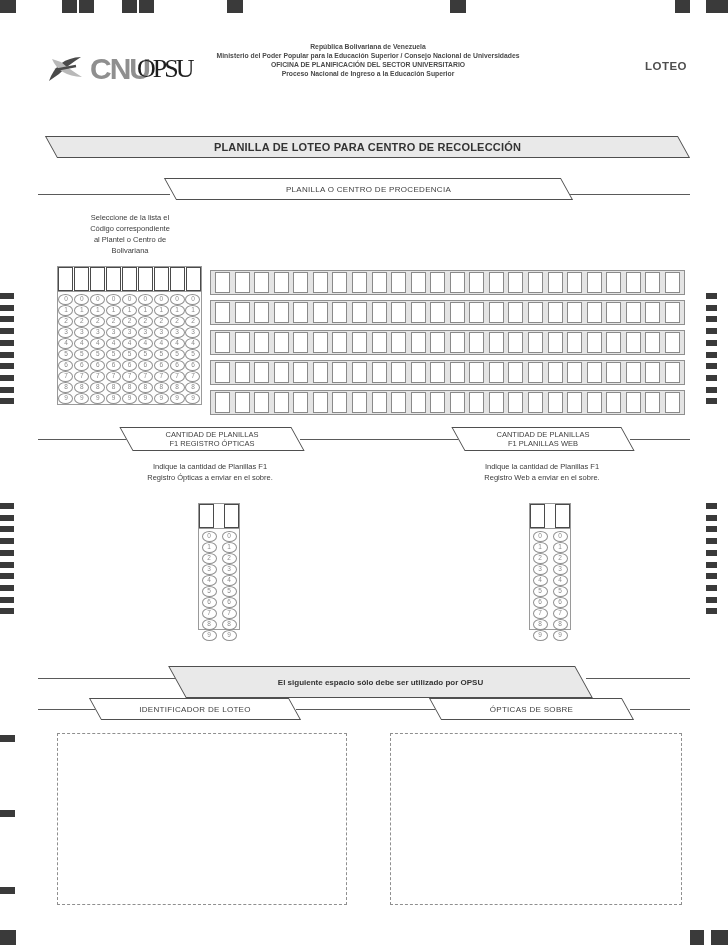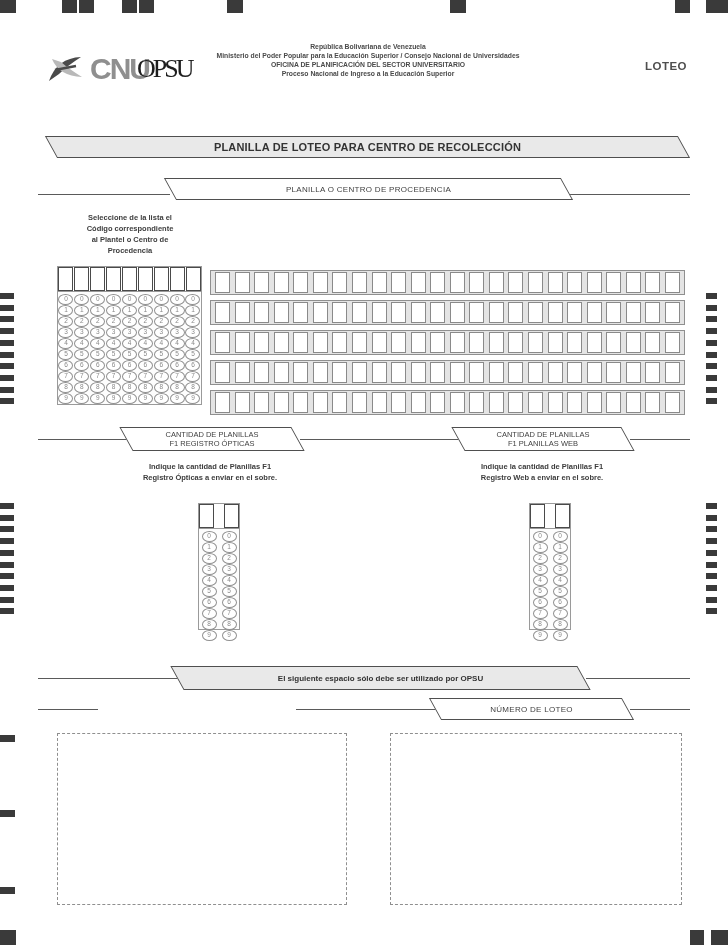--- a/index.html
+++ b/index.html
@@ -18,21 +18,21 @@
   .opsu-note{font-size:8px;font-weight:bold;color:#333;}
   
   .gov{position:absolute;left:168px;top:42px;width:400px;text-align:center;
        font-size:6.8px;line-height:9px;font-weight:bold;color:#4a4a4a;}
   .loteo{position:absolute;left:631px;top:60px;width:70px;text-align:center;
          font-size:11.5px;font-weight:bold;color:#4f4f4f;letter-spacing:.5px;}
   .cnu{position:absolute;left:90px;top:52px;font-size:30px;font-weight:900;color:#8f8f8f;letter-spacing:-2px;}
   .opsu-logo{position:absolute;left:137px;top:54px;font-size:26px;color:#1e1e1e;
              font-family:"Liberation Serif", serif;letter-spacing:-3px;}
   
-  .instr{position:absolute;text-align:center;font-size:7.5px;line-height:11px;color:#3c3c3c;font-weight:bold;}
+  .instr{position:absolute;text-align:center;font-size:7.5px;line-height:11px;color:#3c3c3c;}
   
   .grid{position:absolute;border:1px solid #9a9a9a;background:#fff;}
   .grid-boxes{display:flex;justify-content:space-between;align-items:stretch;}
   .digit-box{width:13px;border:1px solid #4a4a4a;background:#fff;}
   .grid-bubbles{display:flex;flex-direction:column;justify-content:space-between;
                 border-top:1px solid #9a9a9a;background:#fdfdfd;padding:2px 0;}
   .bubble-row{display:flex;justify-content:space-around;}
   .bubble{width:13px;height:9px;border:1px solid #909090;border-radius:50%;
           display:flex;align-items:center;justify-content:center;
           font-size:6.5px;line-height:1;color:#8a8a8a;background:#fff;}
@@ -132,21 +132,21 @@
   <div class="hline" style="left:566px;top:194px;width:124px"></div>
   <div class="banner" style="left:170px;top:178px;width:397px;height:22px">
     <div class="banner-bg"></div>
     <div class="banner-label sub-text">PLANILLA O CENTRO DE PROCEDENCIA</div>
   </div>
 
   <div class="instr" style="left:58px;top:212px;width:144px">
     <div>Seleccione de la lista el</div>
     <div>Código correspondiente</div>
     <div>al Plantel o Centro de</div>
-    <div>Procedencia</div>
+    <div>Bolivariana</div>
   </div>
 
   <div class="grid" id="code-grid" style="left:57px;top:266px;width:143px">
     <div class="grid-boxes" style="height:24px">
         <div class="digit-box"></div>
         <div class="digit-box"></div>
         <div class="digit-box"></div>
         <div class="digit-box"></div>
         <div class="digit-box"></div>
         <div class="digit-box"></div>
@@ -520,29 +520,33 @@
         </div>
         <div class="bubble-row">
           <div class="bubble">9</div>
           <div class="bubble">9</div>
         </div>
       </div>
   </div>
 
   <div class="hline" style="left:38px;top:678px;width:142px"></div>
   <div class="hline" style="left:586px;top:678px;width:104px"></div>
-  <div class="banner" style="left:177px;top:666px;width:407px;height:24px">
+  <div class="banner" style="left:177px;top:666px;width:407px;height:32px">
     <div class="banner-bg gray"></div>
     <div class="banner-label opsu-note">El siguiente espacio sólo debe ser utilizado por OPSU</div>
   </div>
 
   <div class="hline" style="left:38px;top:709px;width:60px"></div>
   <div class="hline" style="left:296px;top:709px;width:142px"></div>
   <div class="hline" style="left:630px;top:709px;width:60px"></div>
+  <div class="banner" style="left:95px;top:698px;width:200px;height:22px">
+    <div class="banner-bg"></div>
+    <div class="banner-label sub-text">IDENTIFICADOR DE LOTEO</div>
+  </div>
   <div class="banner" style="left:435px;top:698px;width:193px;height:22px">
     <div class="banner-bg"></div>
-    <div class="banner-label sub-text">NÚMERO DE LOTEO</div>
+    <div class="banner-label sub-text">ÓPTICAS DE SOBRE</div>
   </div>
 
   <div class="dashed" style="left:57px;top:733px;width:288px;height:170px"></div>
   <div class="dashed" style="left:390px;top:733px;width:290px;height:170px"></div>
 
 </div>
 
 </body></html>

